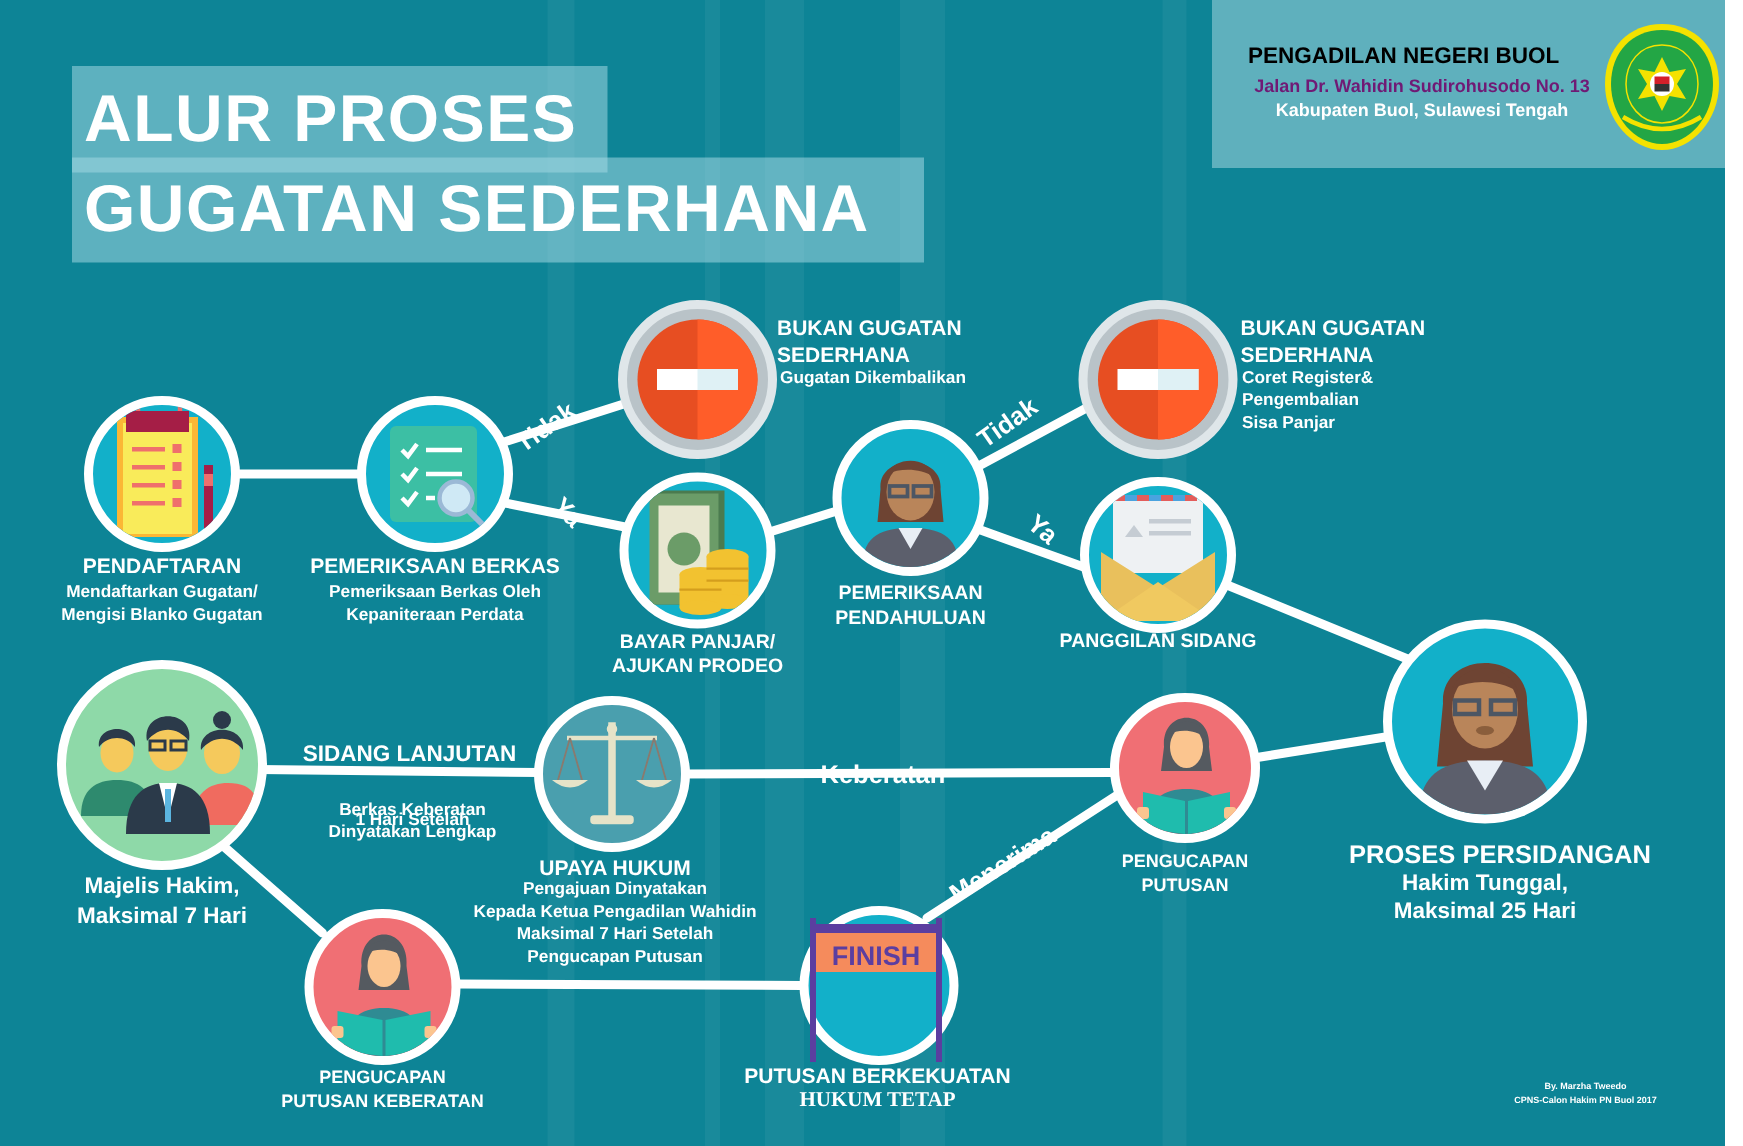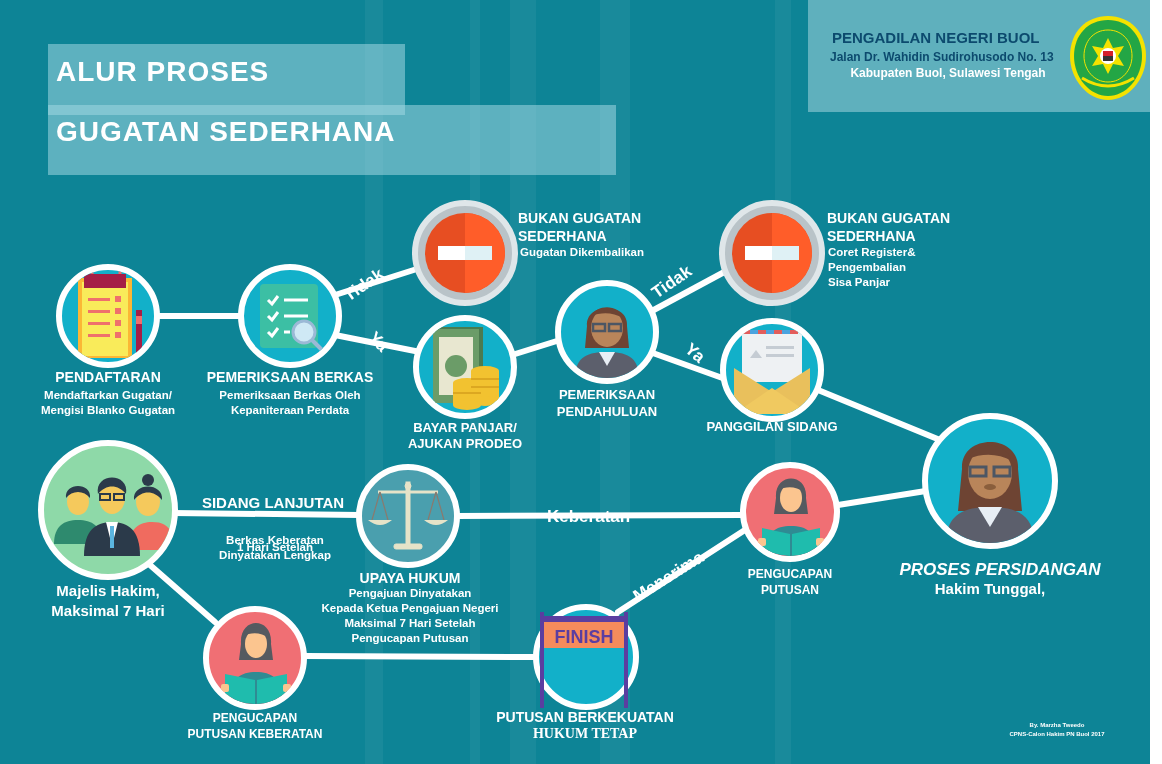--- a/index.html
+++ b/index.html
@@ -1,24 +1,24 @@
 <!DOCTYPE html>
 <html><head>
 <meta charset="utf-8">
 <style>
   html,body{margin:0;padding:0;}
   body{width:1162px;height:764px;position:relative;overflow:hidden;background:#ffffff;font-family:"Liberation Sans",sans-serif;}
   #canvas{position:absolute;left:0;top:0;width:1150px;height:764px;background:#0d8496;overflow:hidden;}
   .stripe{position:absolute;top:0;height:764px;background:rgba(255,255,255,0.05);}
   .title-box{position:absolute;background:rgba(160,215,225,0.55);}
-  .title-text{position:absolute;color:#fff;font-weight:bold;font-size:28px;letter-spacing:1px;line-height:1;white-space:nowrap;}
+  .title-text{position:absolute;color:#fff;font-weight:bold;font-size:44px;letter-spacing:1px;line-height:1;white-space:nowrap;}
   .subtitle{position:absolute;left:40px;top:179px;color:#fff;font-size:11px;letter-spacing:0.1px;white-space:nowrap;}
   .header-box{position:absolute;left:808px;top:0;width:342px;height:112px;background:#5fb0bd;}
-  .header-box .h1{position:absolute;left:24px;top:29px;color:#0c4a6e;font-weight:bold;font-size:15px;white-space:nowrap;}
-  .header-box .h2{position:absolute;left:22px;top:50px;color:#0c4a6e;font-weight:bold;font-size:12px;width:236px;}
+  .header-box .h1{position:absolute;left:24px;top:29px;color:#000000;font-weight:bold;font-size:15px;white-space:nowrap;}
+  .header-box .h2{position:absolute;left:22px;top:50px;color:#701a75;font-weight:bold;font-size:12px;width:236px;text-align:center;}
   .header-box .h3{position:absolute;left:22px;top:66px;color:#fff;font-weight:bold;font-size:12px;width:236px;text-align:center;}
   .seal{position:absolute;left:1068px;top:14px;width:80px;height:88px;}
   svg.lines{position:absolute;left:0;top:0;}
   .node{position:absolute;border-radius:50%;box-sizing:border-box;border:6px solid #ffffff;overflow:hidden;}
   .node svg{position:absolute;left:0;top:0;width:100%;height:100%;}
   .lbl{position:absolute;color:#fff;text-align:center;white-space:nowrap;font-weight:bold;}
   .lbl.big{font-size:14px;}
   .lbl.mid{font-size:13px;}
   .lbl.small{font-size:11.5px;font-weight:bold;line-height:15px;}
   .edge{position:absolute;color:#fff;font-weight:bold;font-size:17px;white-space:nowrap;transform-origin:left center;}
@@ -220,22 +220,23 @@
       <path d="M34 50 C32 14 92 14 90 50 L94 92 L30 92Z" fill="#6e4433"></path>
       <ellipse cx="62" cy="54" rx="22" ry="26" fill="#b9855a"></ellipse>
       <path d="M40 40 C48 22 78 22 84 42 C70 34 54 34 40 40Z" fill="#6e4433"></path>
       <rect x="42" y="48" width="16" height="9" fill="none" stroke="#4c5664" stroke-width="3"></rect>
       <rect x="66" y="48" width="16" height="9" fill="none" stroke="#4c5664" stroke-width="3"></rect>
       <ellipse cx="62" cy="68" rx="6" ry="3" fill="#8a5e3c"></ellipse>
       <path d="M18 124 C18 94 38 88 62 88 C86 88 106 94 106 124Z" fill="#5c5f6c"></path>
       <path d="M50 88 L62 108 L74 88Z" fill="#e8eef5"></path>
     </svg>
   </div>
-  <div class="lbl" style="left:880px;top:560px;width:240px;font-size:17px;font-style:italic;">PROSES  PERSIDANGAN</div>
+  <div class="lbl" style="left:880px;top:560px;width:240px;font-size:17px;">PROSES  PERSIDANGAN</div>
   <div class="lbl" style="left:880px;top:580px;width:220px;font-size:15px;">Hakim Tunggal,</div>
+  <div class="lbl" style="left:880px;top:599px;width:220px;font-size:15px;">Maksimal 25 Hari</div>
 
   <div class="node" style="left:740px;top:462px;width:100px;height:100px;background:#f06f74;">
     <svg viewBox="0 0 88 88">
       <path d="M30 30 C28 4 62 4 60 30 L62 46 L28 46Z" fill="#555a60"></path>
       <ellipse cx="45" cy="30" rx="11" ry="14" fill="#fbc58f"></ellipse>
       <path d="M32 22 C36 10 56 10 58 24 C50 18 40 18 32 22Z" fill="#555a60"></path>
       <path d="M18 88 C18 64 30 58 45 58 C60 58 72 64 72 88Z" fill="#2f8b93"></path>
       <polygon points="16,60 44,66 44,88 16,84" fill="#1fbcad"></polygon>
       <polygon points="74,60 46,66 46,88 74,84" fill="#1fbcad"></polygon>
       <rect x="12" y="70" width="8" height="8" rx="2" fill="#fbc58f"></rect>
@@ -258,21 +259,21 @@
           <line x1="18" y1="22" x2="26" y2="50"></line>
           <line x1="74" y1="22" x2="66" y2="50"></line>
           <line x1="74" y1="22" x2="82" y2="50"></line>
         </g>
       <path d="M6 50 L30 50 Q18 60 6 50Z" fill="#e6e3c8"></path>
       <path d="M62 50 L86 50 Q74 60 62 50Z" fill="#e6e3c8"></path>
     </svg>
   </div>
   <div class="lbl big" style="left:340px;top:570px;width:140px;">UPAYA HUKUM</div>
   <div class="lbl small" style="left:300px;top:586px;width:220px;">Pengajuan Dinyatakan</div>
-  <div class="lbl small" style="left:300px;top:601px;width:220px;">Kepada Ketua Pengajuan Negeri</div>
+  <div class="lbl small" style="left:300px;top:601px;width:220px;">Kepada Ketua Pengadilan Wahidin</div>
   <div class="lbl small" style="left:300px;top:616px;width:220px;">Maksimal 7 Hari Setelah</div>
   <div class="lbl small" style="left:300px;top:631px;width:220px;">Pengucapan Putusan</div>
 
   <div class="lbl" style="left:188px;top:494px;width:170px;font-size:15px;">SIDANG LANJUTAN</div>
   <div class="lbl small" style="left:195px;top:540px;width:160px;">1 Hari Setelah</div>
   <div class="lbl small" style="left:195px;top:533px;width:160px;">Berkas Keberatan</div>
   <div class="lbl small" style="left:195px;top:548px;width:160px;">Dinyatakan Lengkap</div>
 
   <div class="node" style="left:38px;top:440px;width:140px;height:140px;background:#8ed9a8;">
     <svg viewBox="0 0 128 128">

